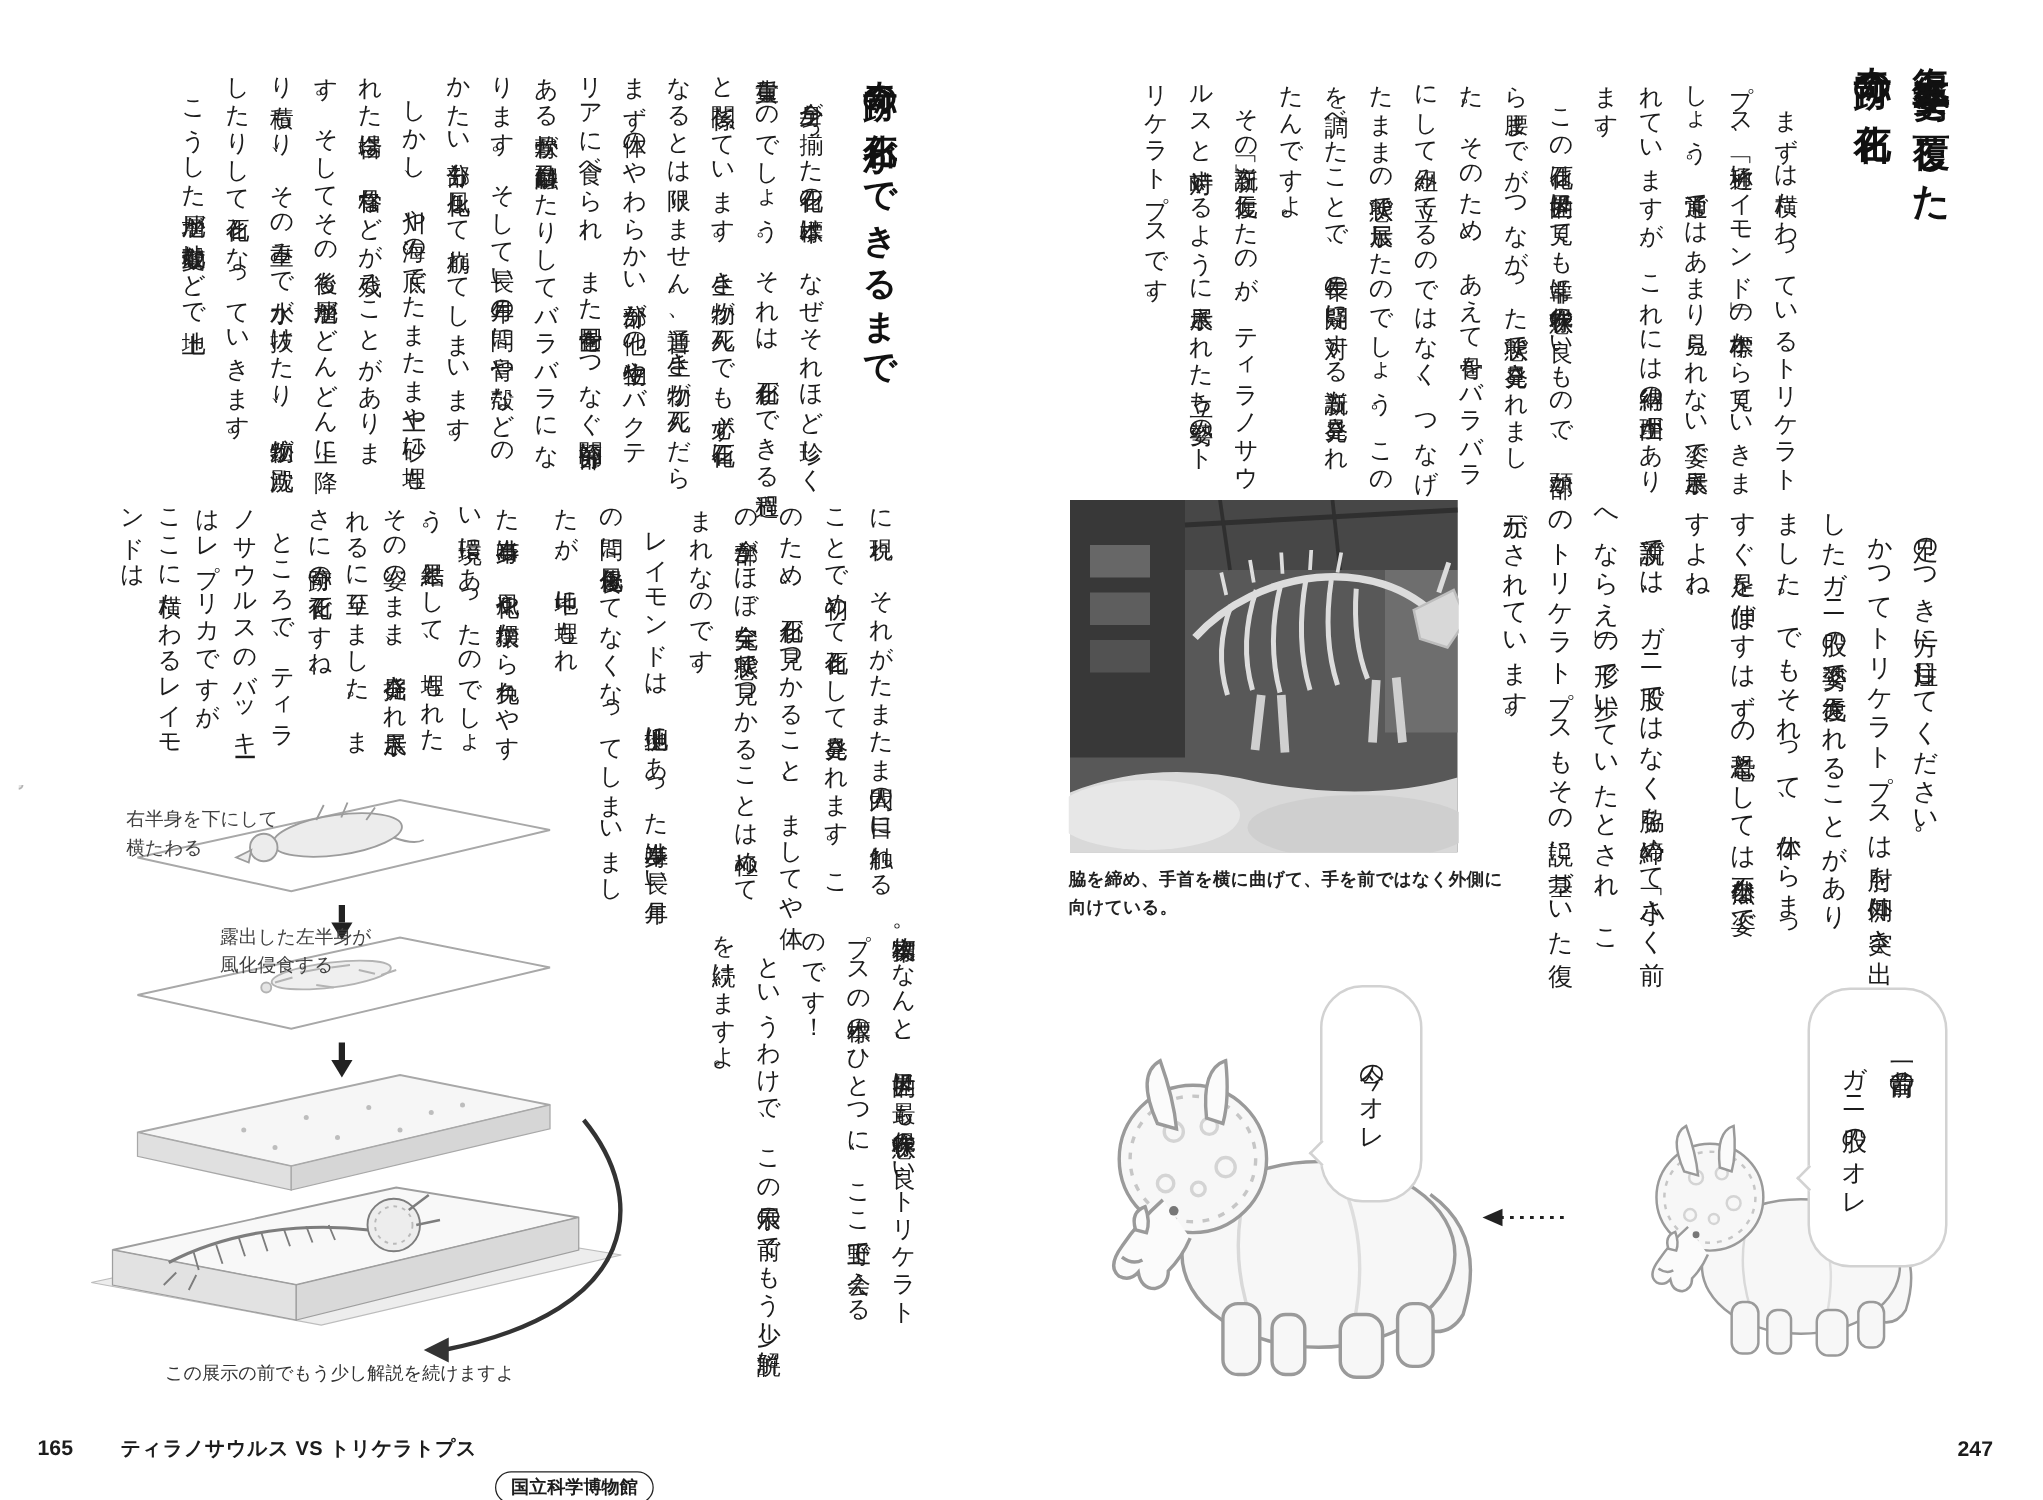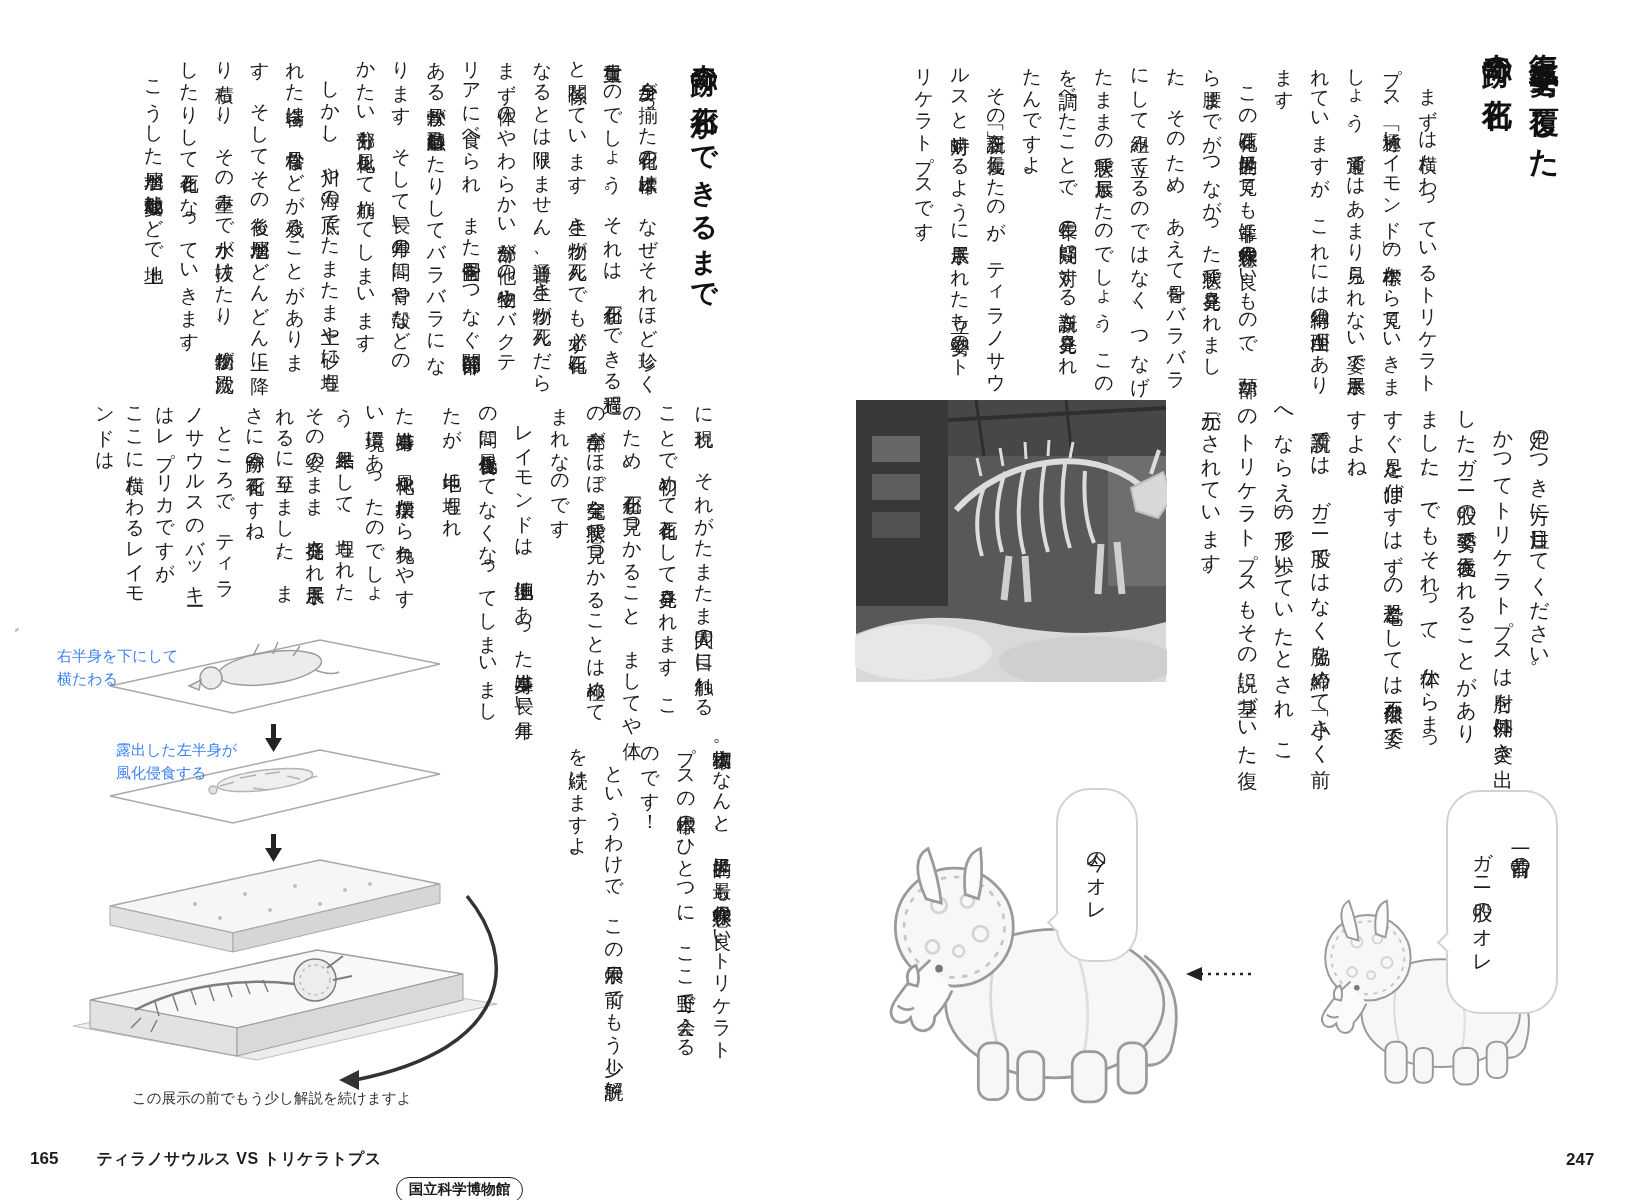--- a/index.html
+++ b/index.html
@@ -31,23 +31,23 @@
   .pn-right{position:absolute;left:1566px;top:1150px;font-size:17px;font-weight:700;}
 
   
   .headline-l{position:absolute;right:912px;top:44px;height:340px;font-size:27px;font-weight:700;
               letter-spacing:3.5px;color:#111;}
   .body1{right:968px;top:48px;height:336px;width:636px;font-size:19px;letter-spacing:.7px;line-height:35.3px;}
   .disc-a{right:912px;top:394px;height:334px;width:292px;font-size:19px;letter-spacing:.7px;line-height:36px;}
   .disc-b{right:1214px;top:394px;height:210px;width:360px;font-size:19px;letter-spacing:.7px;line-height:30px;}
   .specimen{right:894px;top:734px;height:336px;width:184px;font-size:19px;letter-spacing:.7px;line-height:36px;}
   .diagram{position:absolute;left:15px;top:628px;width:505px;height:475px;}
-  .dlabel{position:absolute;font-size:15px;line-height:23px;color:#3b82f6;white-space:pre-line;}
+  .dlabel{position:absolute;font-size:15px;line-height:23px;color:#404040;white-space:pre-line;margin-left:44px;}
   .dl-lying{left:57px;top:644px;}
-  .dl-erosion{left:116px;top:738px;}
+  .dl-erosion{left:132px;top:738px;}
   .dl-excavated{left:397px;top:884px;}
   .dcredit{position:absolute;left:132px;top:1089px;font-size:14.5px;color:#333;}
   .footer{position:absolute;left:30px;top:1149px;display:flex;align-items:flex-start;}
   .footer .pn{font-size:17px;font-weight:700;}
   .footer .ftitle{margin-left:38px;font-size:16px;font-weight:700;letter-spacing:.5px;}
   .footer .fbadge{margin-left:14px;font-size:14.5px;font-weight:700;border:1.5px solid #222;
                   border-radius:14px;padding:2px 12px 3px;margin-top:28px;}
 </style>
 </head>
 <body>
@@ -87,20 +87,21 @@
         <path d="M180,48 l32,-16 l10,24 l-15,22 l-22,-7 z" fill="#d8d8d8" stroke="#bdbdbd" stroke-width="2"></path>
         <path d="M200,34 l8,-24" stroke-width="4"></path>
         <path d="M58,116 l-5,44 M74,116 l3,46 M150,104 l-3,50 M166,102 l5,52" stroke="#cfcfcf" stroke-width="7"></path>
       </g>
       <path d="M0,282 L0,234 Q70,206 152,226 Q242,242 310,222 L310,282 Z" fill="#d9d9d9"></path>
       <ellipse cx="62" cy="252" rx="74" ry="28" fill="#e7e7e7"></ellipse>
       <ellipse cx="232" cy="262" rx="90" ry="26" fill="#cfcfcf"></ellipse>
     </svg>
   </div>
 
+  <div class="caption">脇を締め、手首を横に曲げて、手を前ではなく外側に向けている。</div>
 
   <div class="vblock stance">
     <p class="ind">足のつき方に注目してください。</p>
     <p class="ind">かつてトリケラトプスは肘を外側に突き出したガニ股の姿勢で復元されることがありました。でもそれって、体からまっすぐ足を伸ばすはずの恐竜としては不自然な姿ですよね。</p>
     <p class="ind">新説では、ガニ股ではなく脇を締めて「小さく前へならえ」の形で歩いていたとされ、このトリケラトプスもその説に基づいた復元がされています。</p>
   </div>
 
   <svg class="illo" viewBox="0 0 712 340">
     <defs>
       <symbol id="tric" viewBox="0 0 300 240">

